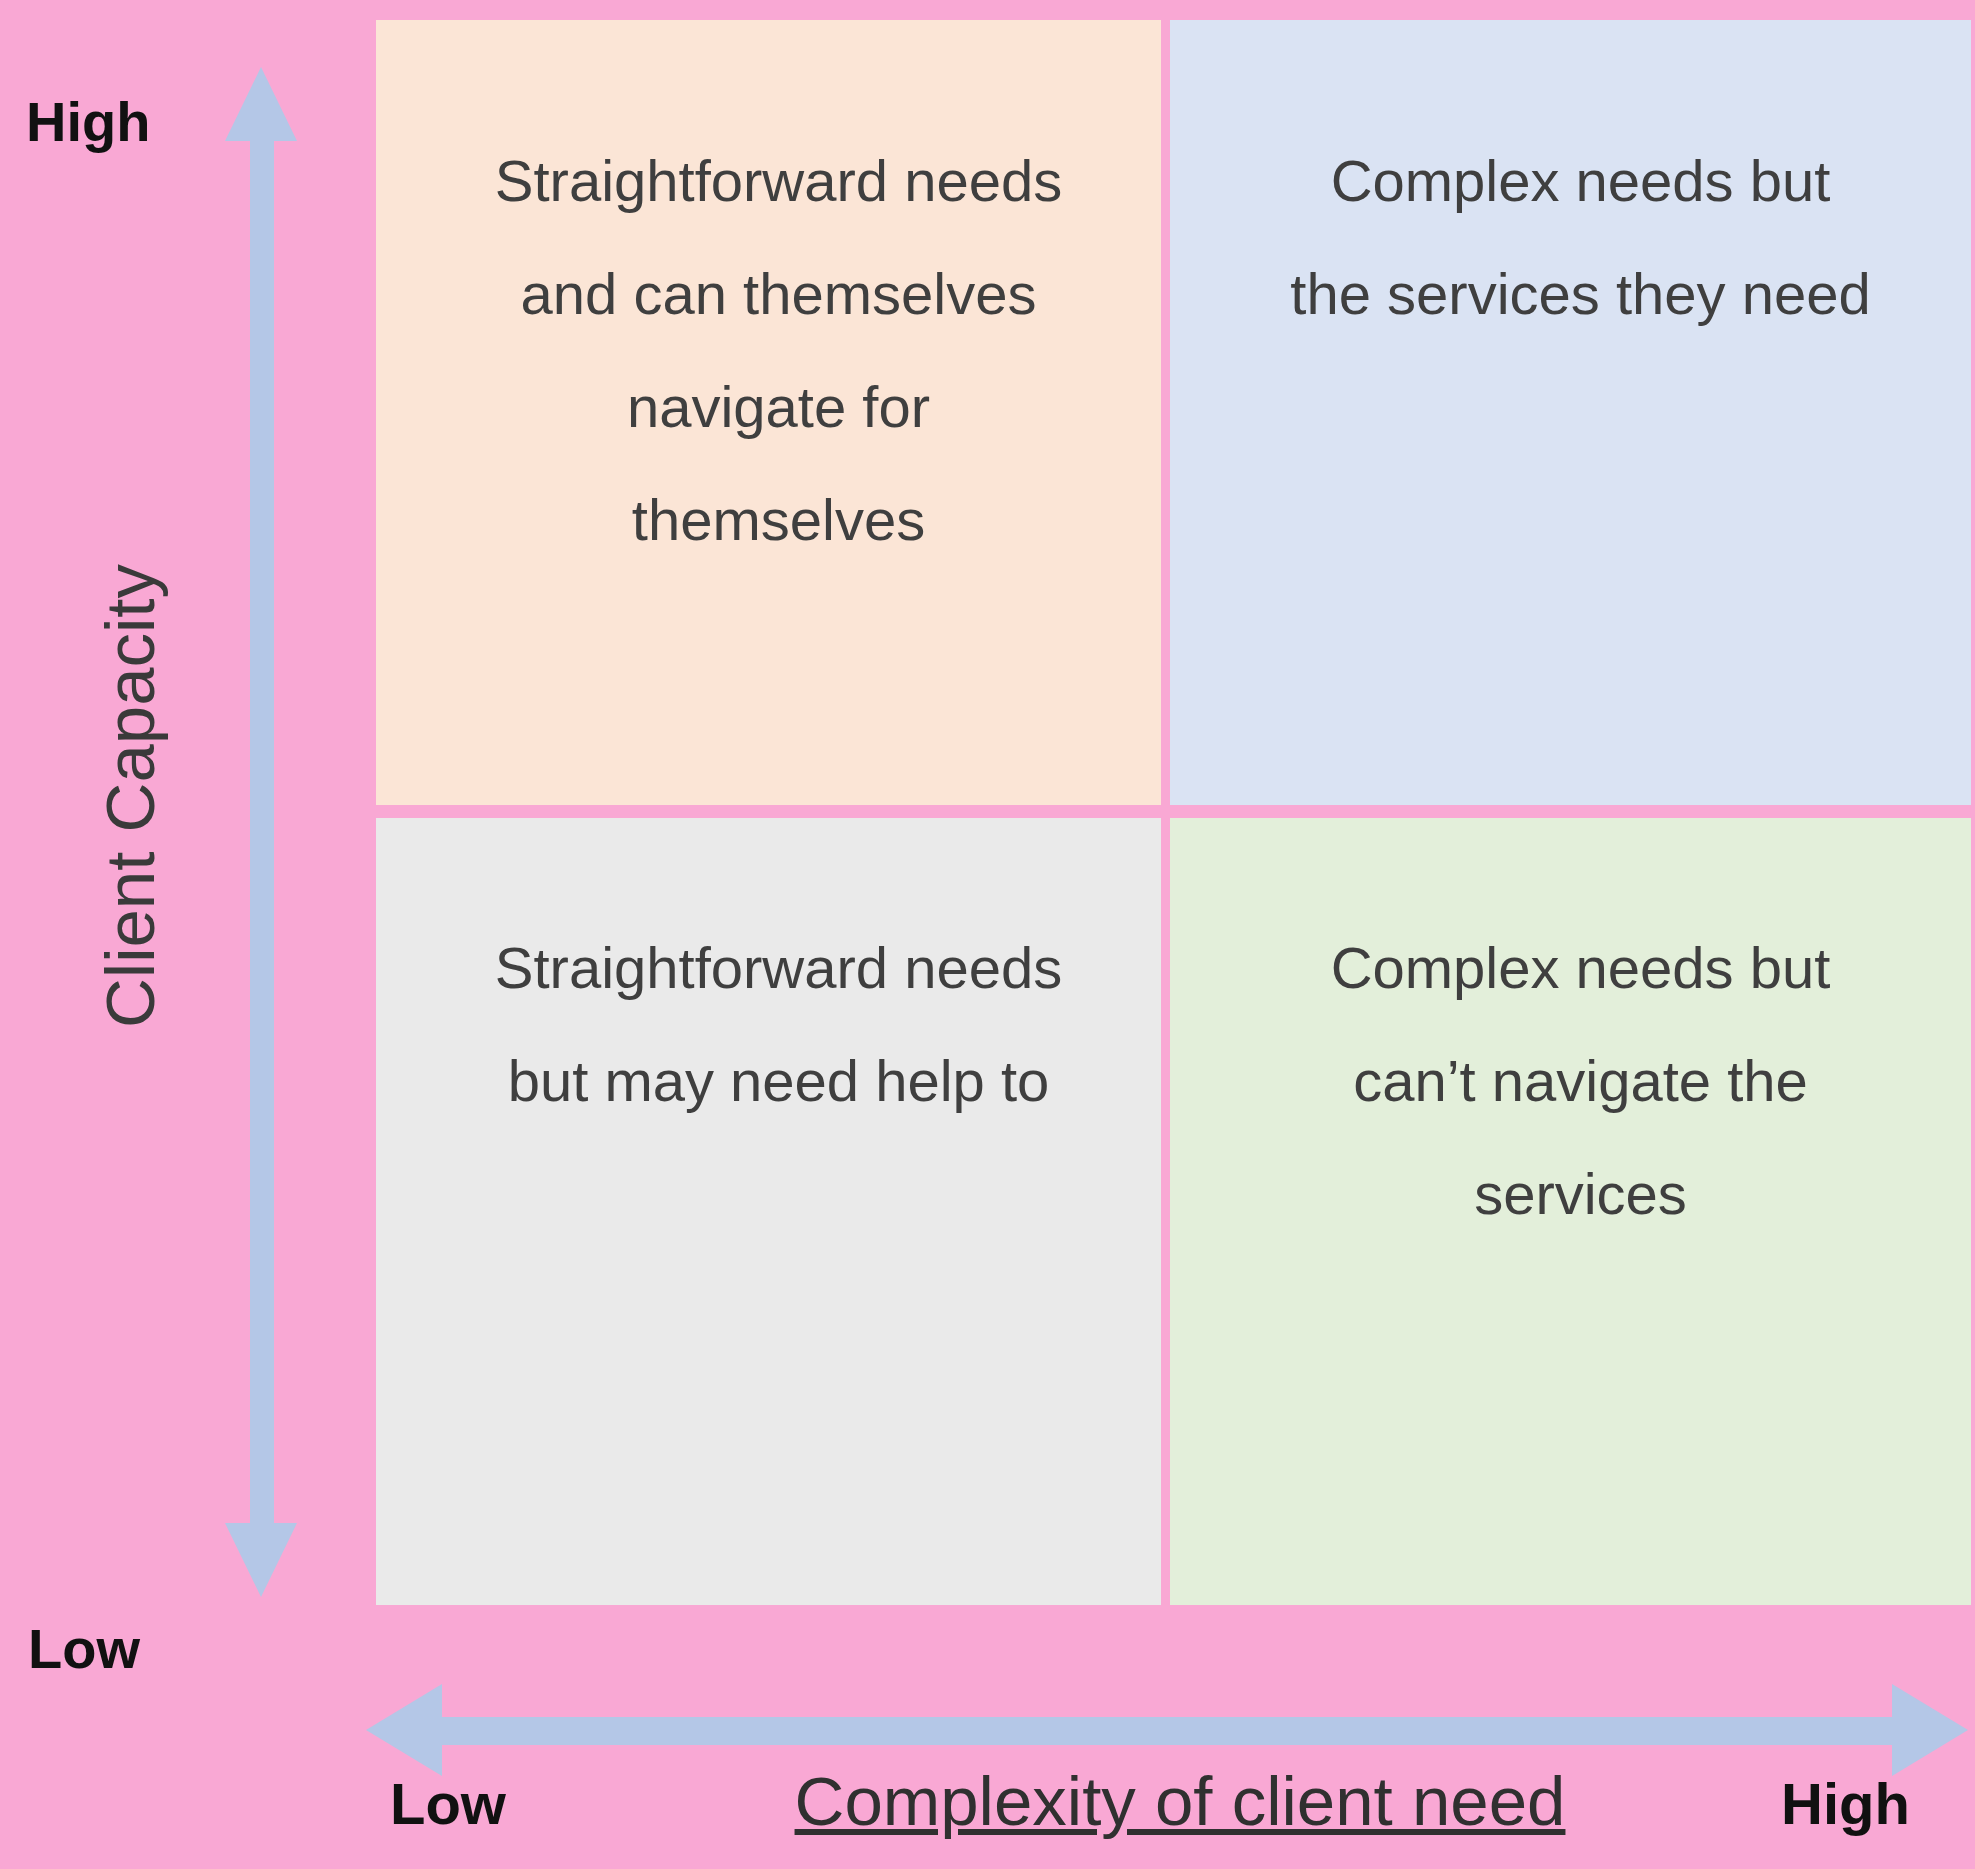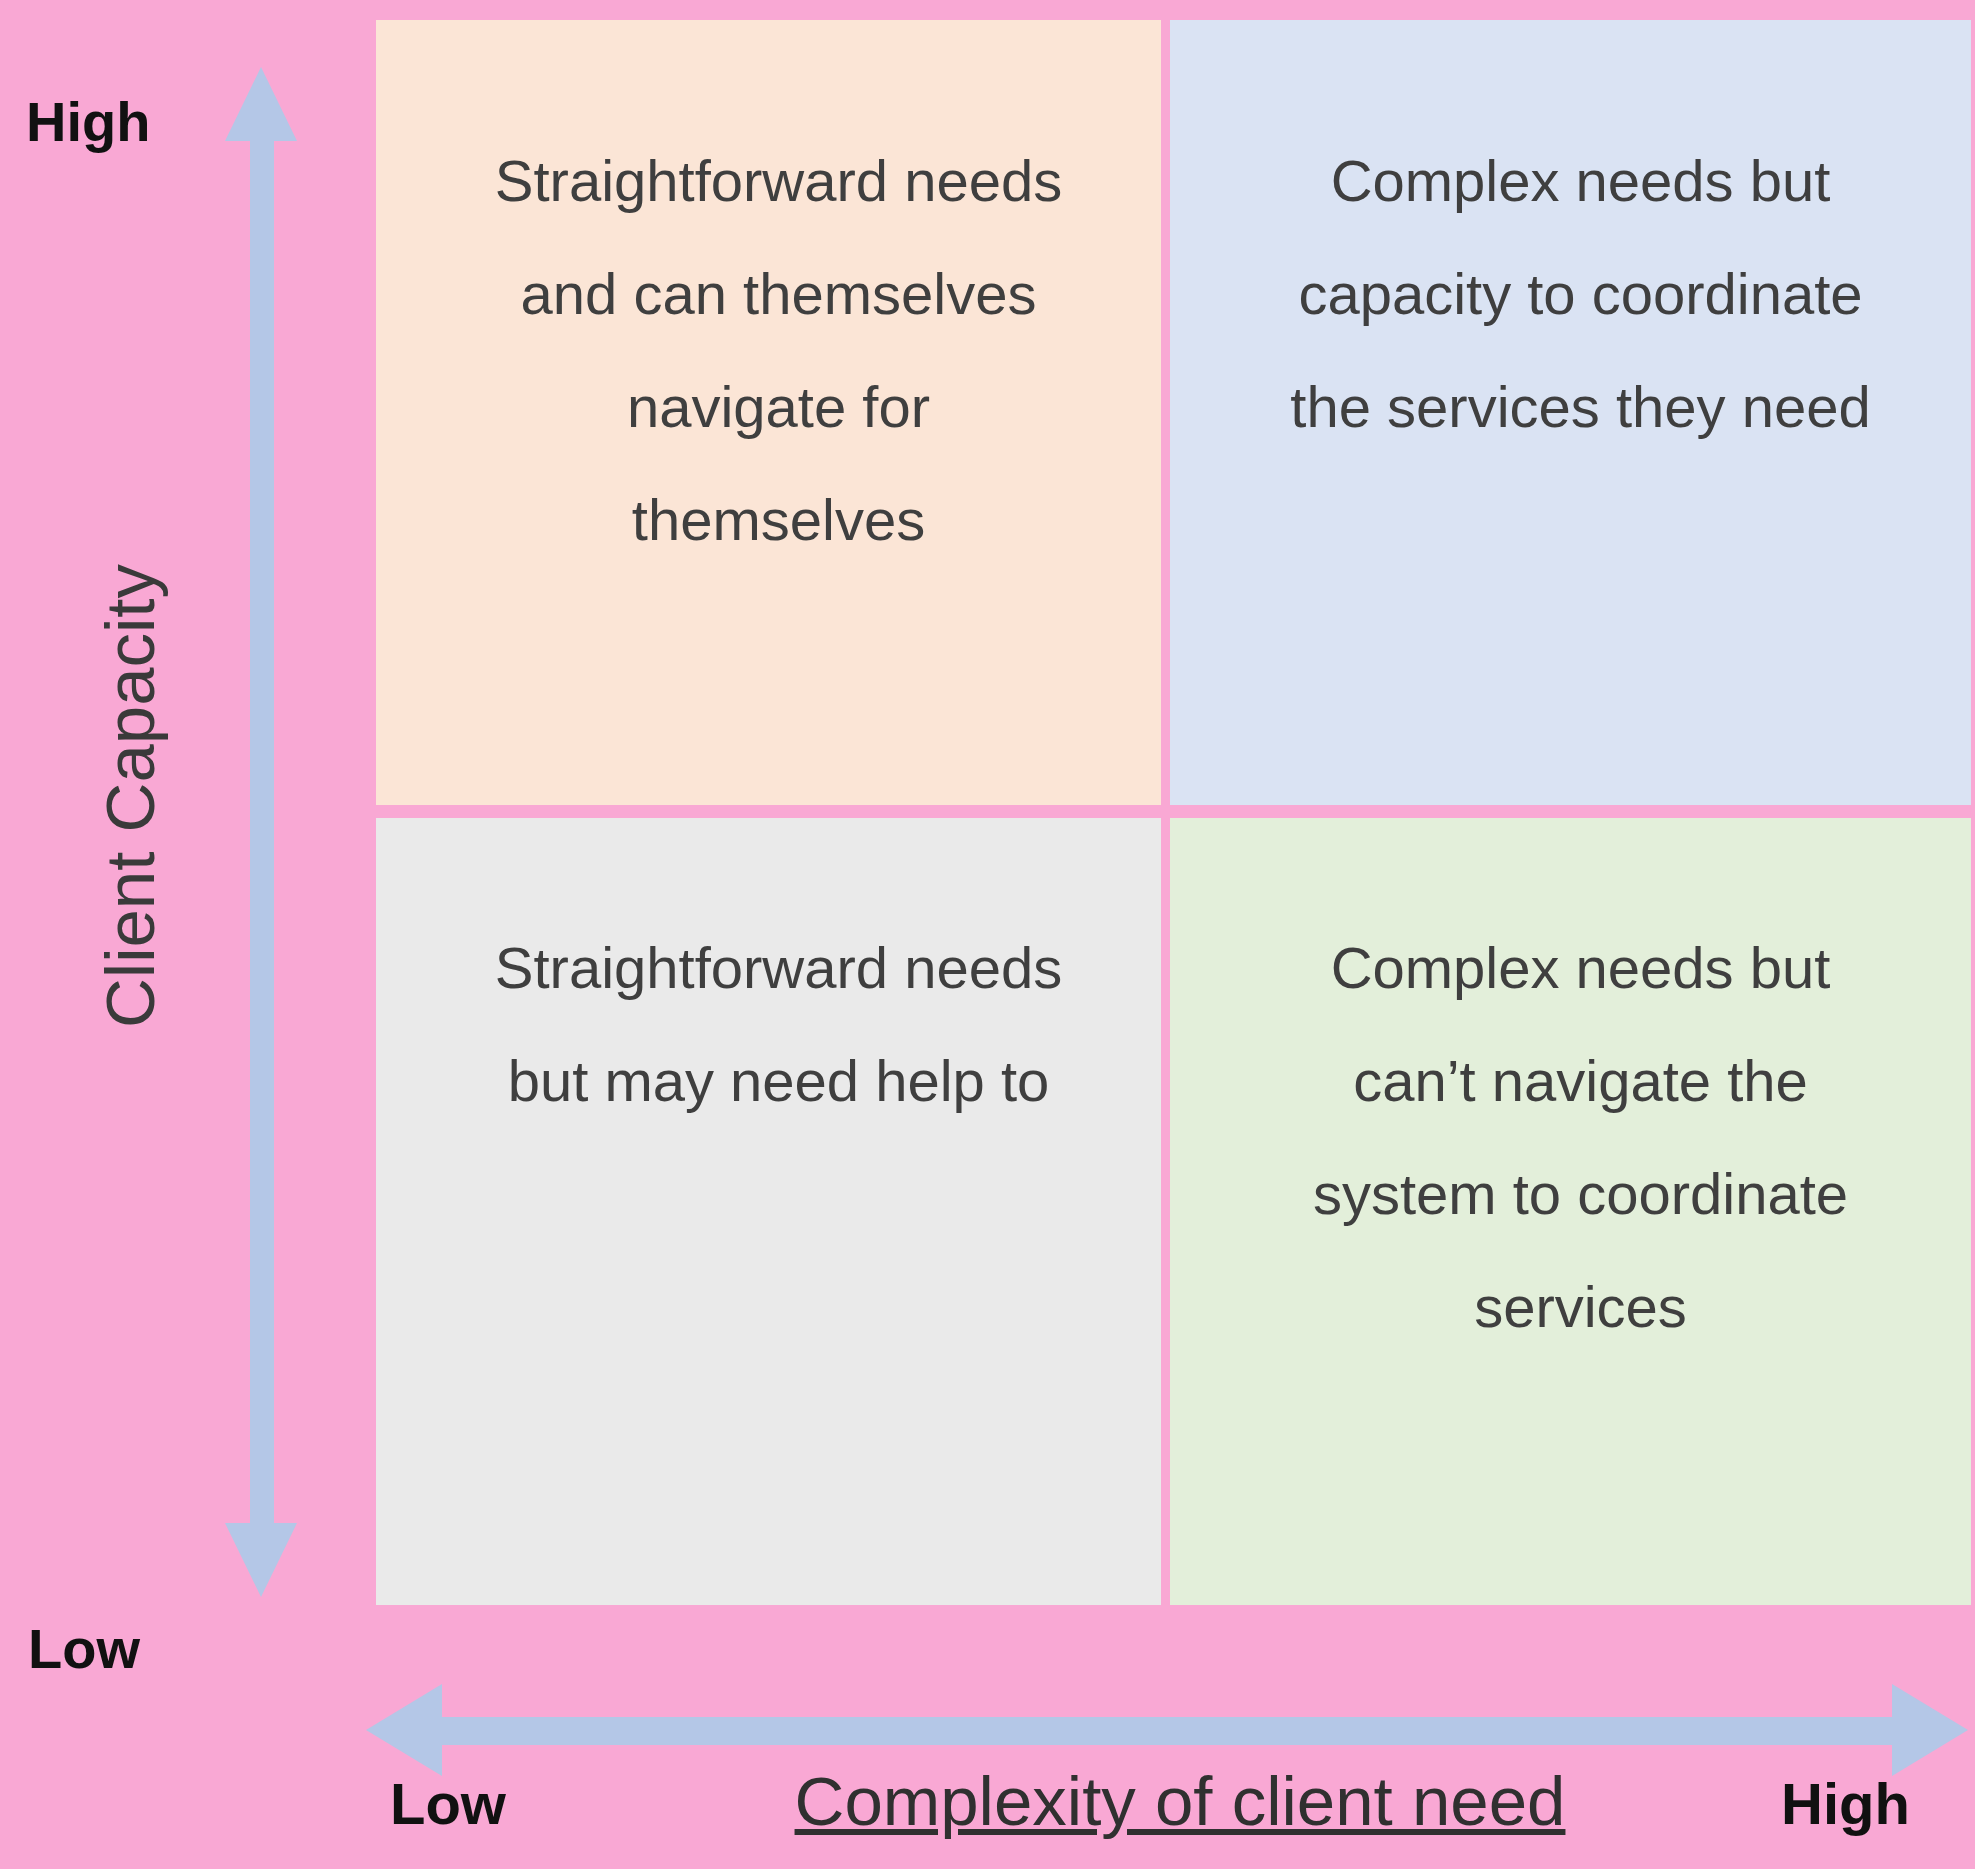--- a/index.html
+++ b/index.html
@@ -114,33 +114,31 @@
 
   <div class="q q-tl" style="background: rgb(251, 229, 214);">
     <div class="qline">Straightforward needs</div>
     <div class="qline">and can themselves</div>
     <div class="qline">navigate for</div>
     <div class="qline">themselves</div>
   </div>
 
   <div class="q q-tr" style="background: rgb(218, 227, 243);">
     <div class="qline">Complex needs but</div>
-    <div class="qline">capacity to coordinate</div>
     <div class="qline">the services they need</div>
   </div>
 
   <div class="q q-bl" style="background: rgb(234, 234, 234);">
     <div class="qline">Straightforward needs</div>
     <div class="qline">but may need help to</div>
   </div>
 
   <div class="q q-br" style="background: rgb(227, 239, 218);">
     <div class="qline">Complex needs but</div>
     <div class="qline">can’t navigate the</div>
-    <div class="qline">system to coordinate</div>
     <div class="qline">services</div>
   </div>
 
   <div>
     <div class="x-head-left"></div>
     <div class="x-shaft" style="background: rgb(180, 199, 231);"></div>
     <div class="x-head-right"></div>
   </div>
 
   <div class="axis-label x-low">Low</div>

